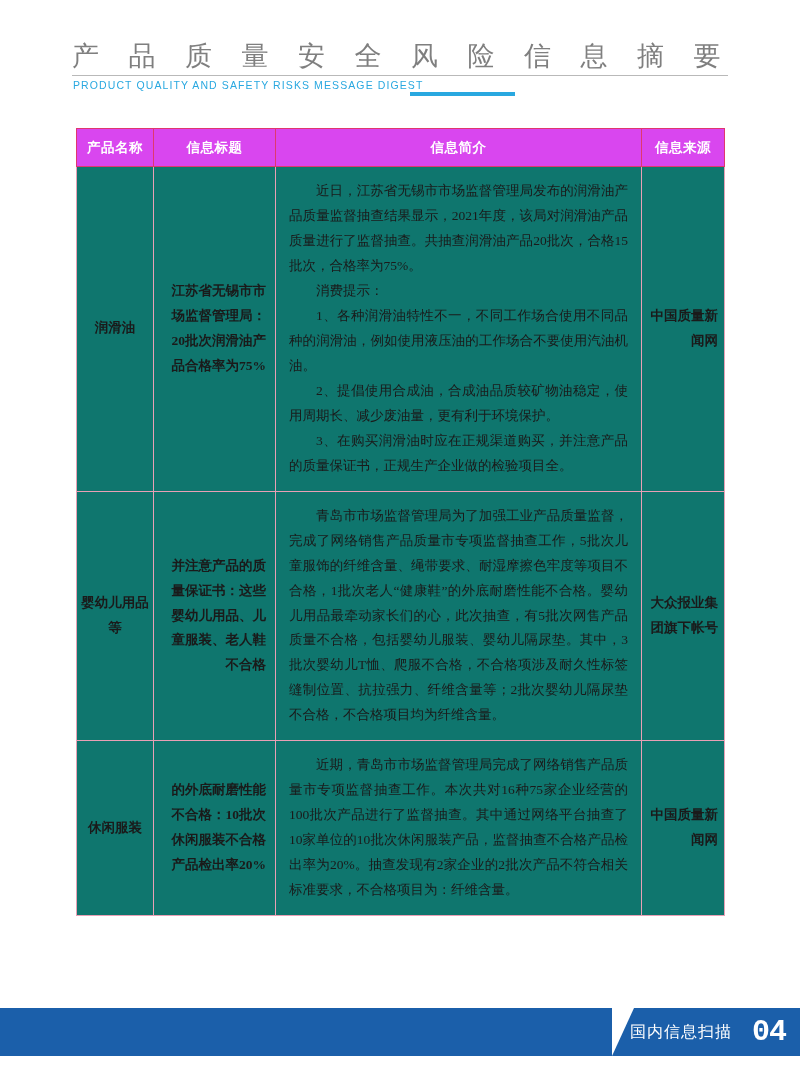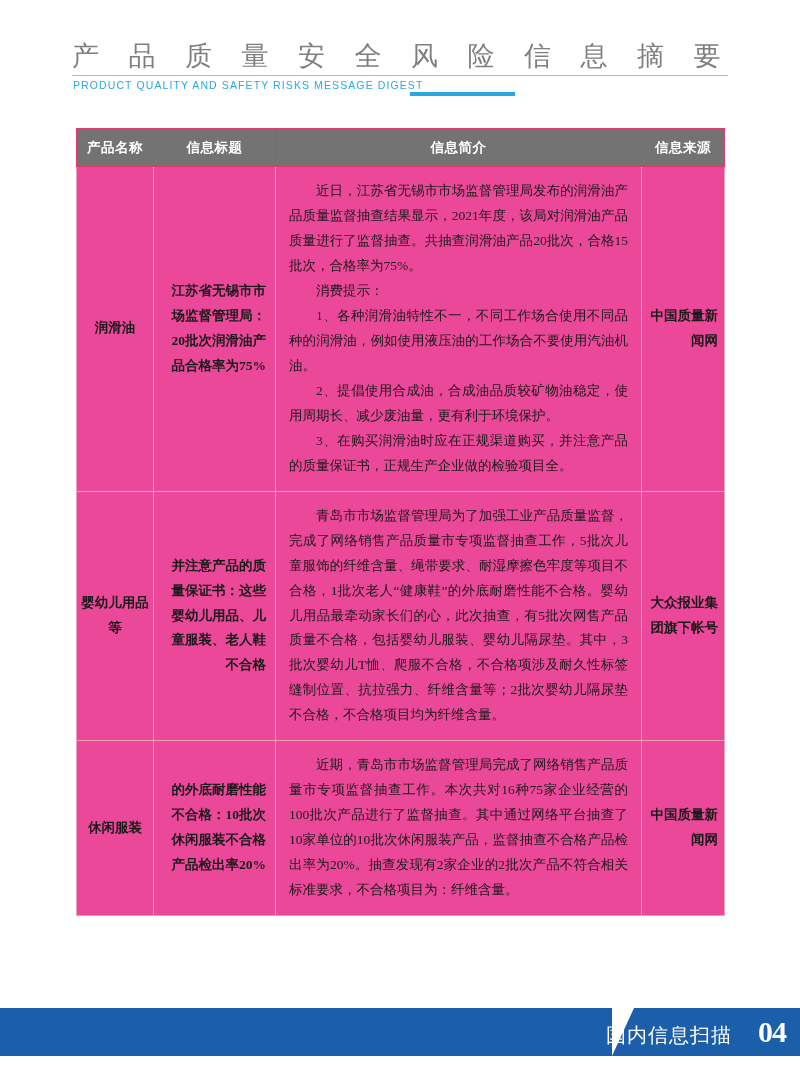--- a/index.html
+++ b/index.html
@@ -64,33 +64,33 @@
     left: 76px;
     top: 128px;
     width: 648px;
   }
   table.info-table {
     border-collapse: collapse;
     width: 648px;
     table-layout: fixed;
   }
   table.info-table th {
-    background: #737373;
+    background: #d946ef;
     color: #ffffff;
     font-family: "Liberation Sans", sans-serif;
     font-weight: bold;
     font-size: 13.5px;
     height: 38px;
     border: 1px solid #e0376f;
     text-align: center;
     letter-spacing: 0.5px;
   }
   table.info-table td {
     border: 1px solid #e8a0b5;
-    background: #ec4899;
+    background: #0f766e;
     vertical-align: middle;
     font-size: 13.5px;
     color: #1a1a1a;
     line-height: 1.85;
   }
   col.c1 { width: 77px; }
   col.c2 { width: 122px; }
   col.c3 { width: 366px; }
   col.c4 { width: 83px; }
 
@@ -154,30 +154,30 @@
     top: 22px;
     width: 0; height: 0;
     border-top: 48px solid #ffffff;
     border-right: 22px solid transparent;
   }
   .footer-cn {
     position: absolute;
     right: 68px;
     top: 36px;
     font-family: Liberation Serif, serif;
-    font-size: 20px;
+    font-size: 16px;
     letter-spacing: 1px;
     color: #ffffff;
     white-space: nowrap;
   }
   .footer-page {
     position: absolute;
     right: 14px;
     top: 26px;
-    font-family: Liberation Serif, serif;
+    font-family: Liberation Mono, monospace;
     font-size: 30px;
     font-weight: bold;
     color: #ffffff;
     letter-spacing: -1px;
     line-height: 40px;
   }
 </style>
 </head>
 <body>
 

